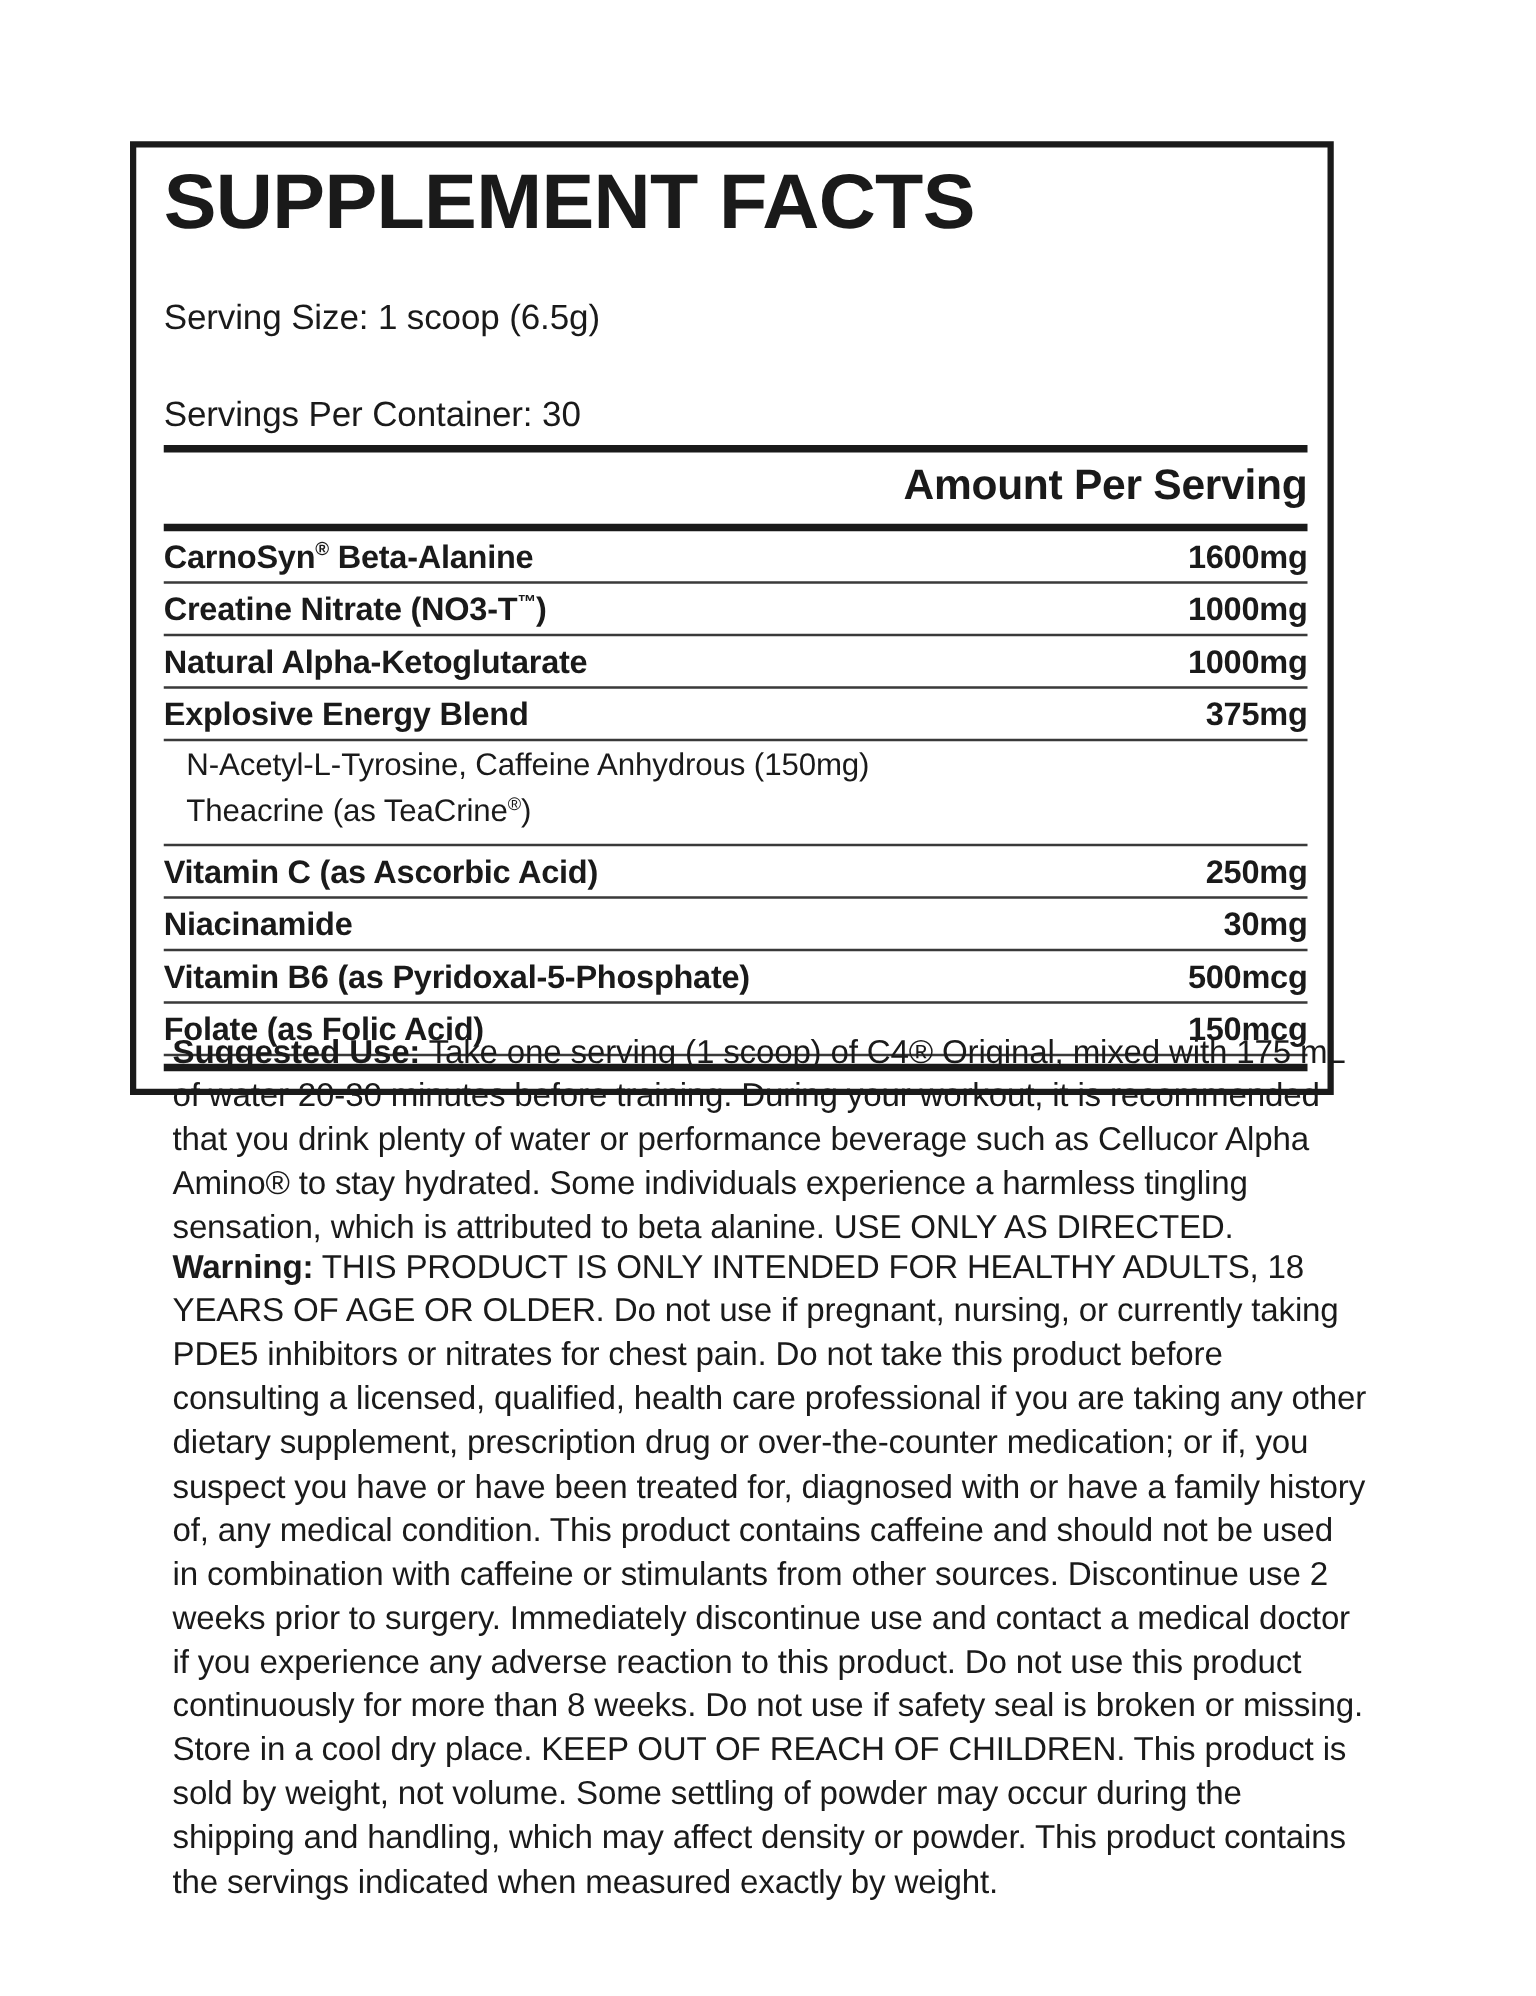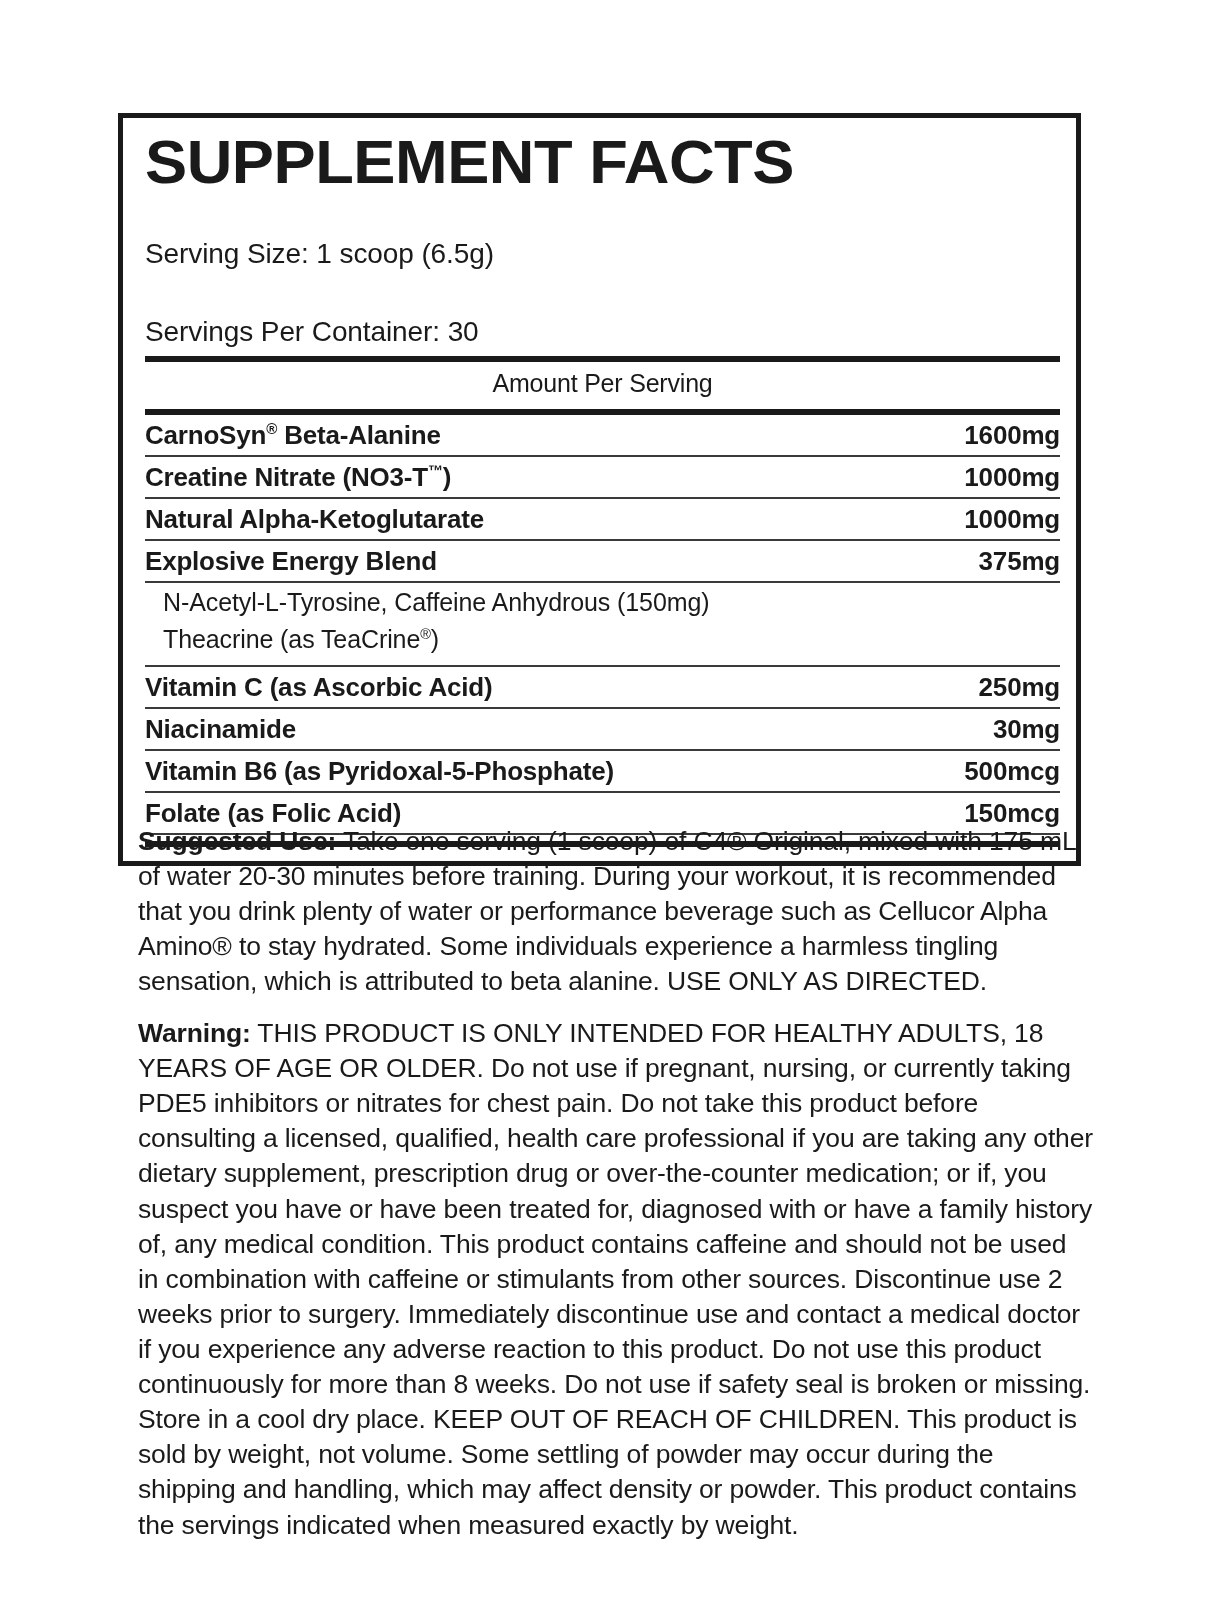--- a/index.html
+++ b/index.html
@@ -17,21 +17,21 @@
   .page {
     position: relative;
     width: 1229px;
     height: 1597px;
     box-sizing: border-box;
   }
 
   
   .facts-box {
     position: absolute;
-    left: 118px;
+    left: 104px;
     top: 113px;
     width: 963px;
     box-sizing: border-box;
     border: 5px solid #1a1a1a;
     background: #ffffff;
     padding: 10px 16px 14px 22px;
   }
 
   .facts-title {
     font-size: 62px;
@@ -57,23 +57,23 @@
     margin: 6px 0 0 0;
     height: 0;
   }
   .rule-thin {
     border-top: 2px solid #3a3a3a;
     height: 0;
   }
 
   .amount-header {
     display: flex;
-    justify-content: center;
-    font-size: 25px;
-    font-weight: normal;
+    justify-content: flex-end;
+    font-size: 34px;
+    font-weight: bold;
     padding: 7px 0 5px 0;
     letter-spacing: -0.2px;
   }
 
   .row {
     display: flex;
     align-items: center;
     justify-content: space-between;
     font-size: 26px;
     font-weight: bold;
@@ -105,21 +105,21 @@
   .other-ing b { font-weight: bold; }
   .para {
     font-size: 26.5px;
     line-height: 1.325;
     letter-spacing: -0.15px;
     margin-bottom: 20px;
   }
   .para b { font-weight: bold; text-align: center; }
 
   #suggested-use-para { position: absolute; top: 824px; left: 138px; width: 950px; }
-  #warning-para { position: absolute; top: 996px; left: 138px; width: 955px; margin-top: 20px; }
+  #warning-para { position: absolute; top: 996px; left: 138px; width: 955px; }
 </style>
 </head>
 <body>
 
 <div class="page">
 
   <div class="facts-box">
 
     <div class="facts-title">SUPPLEMENT FACTS</div>
 

